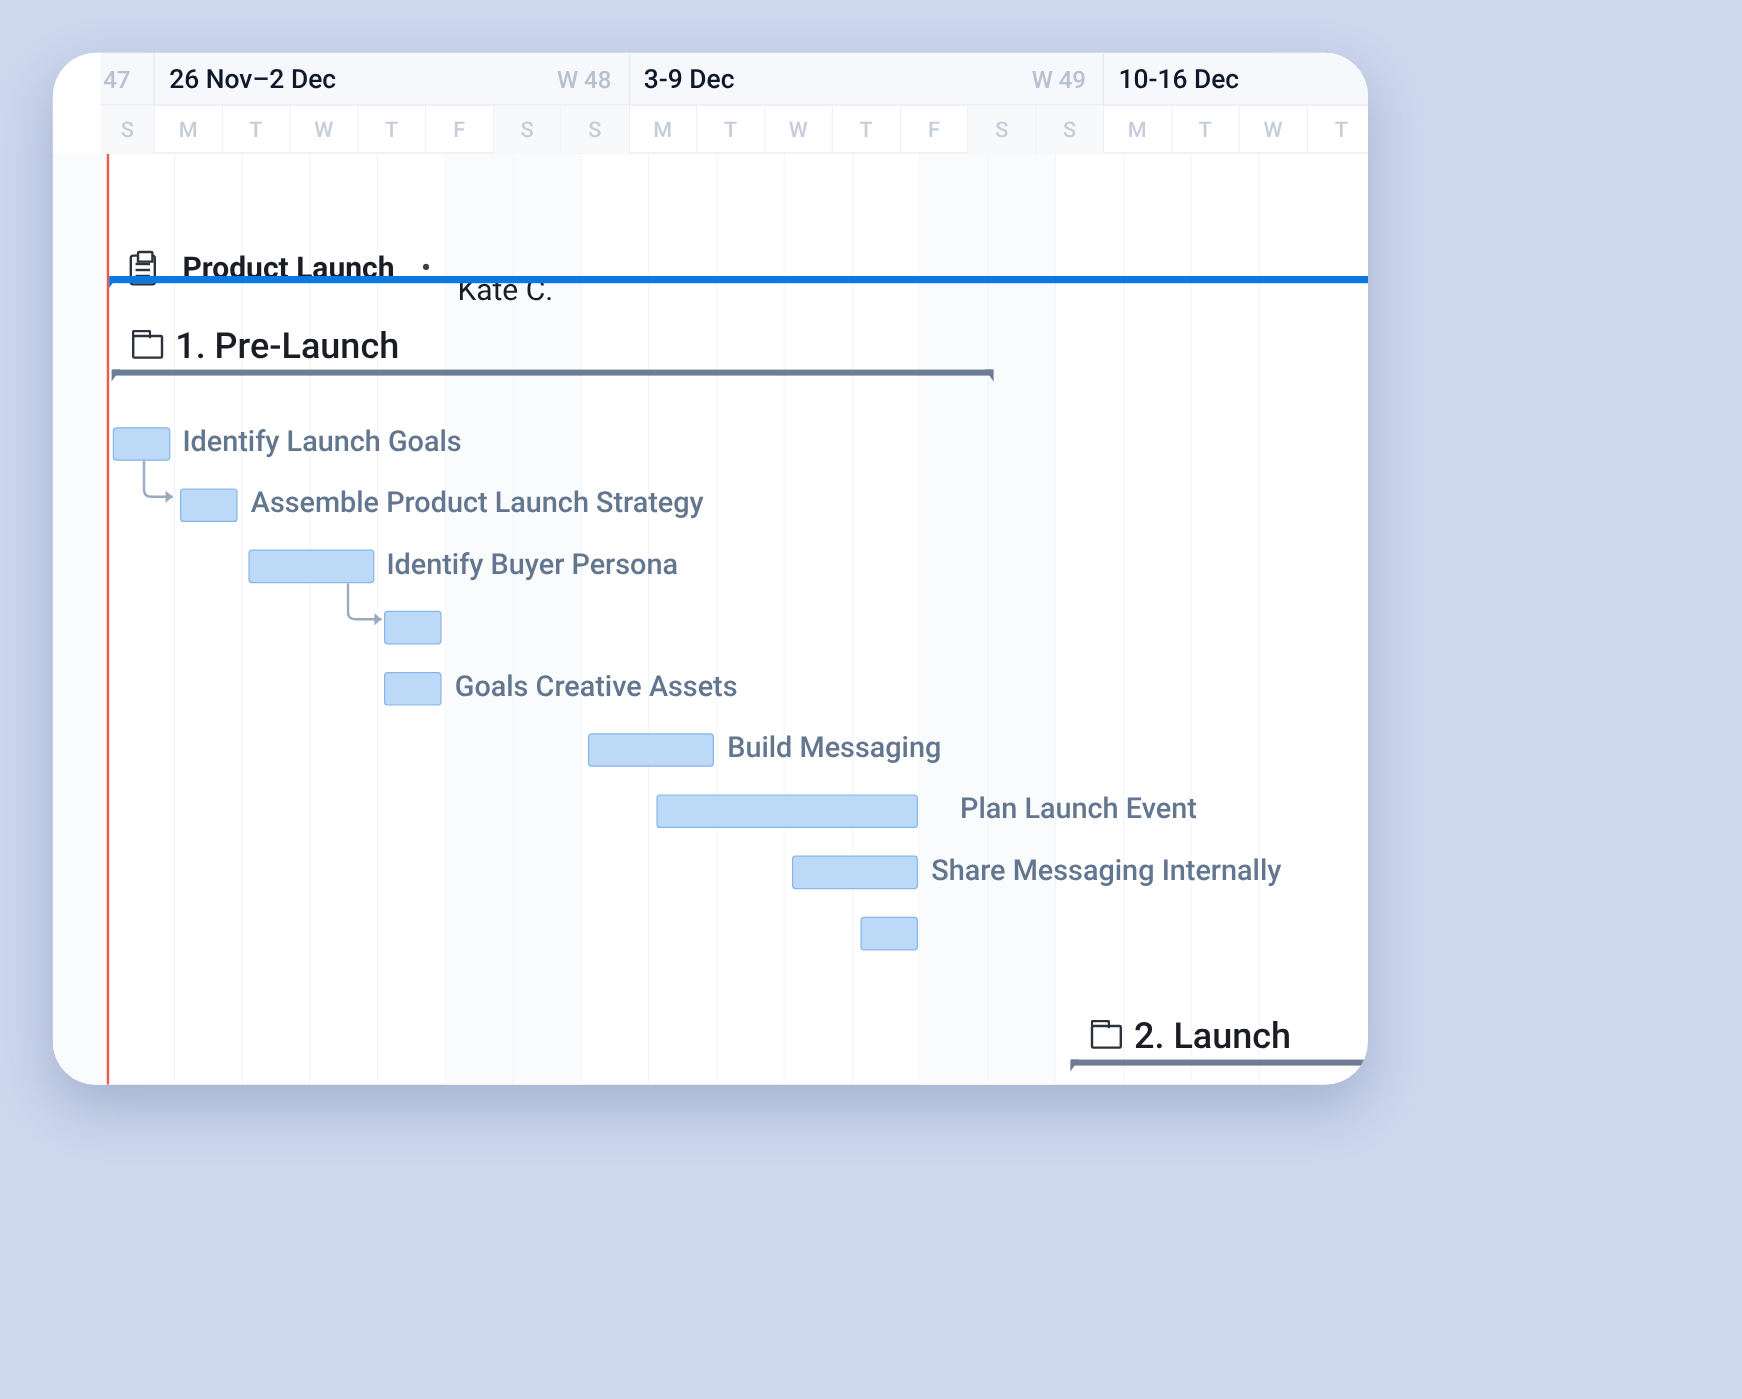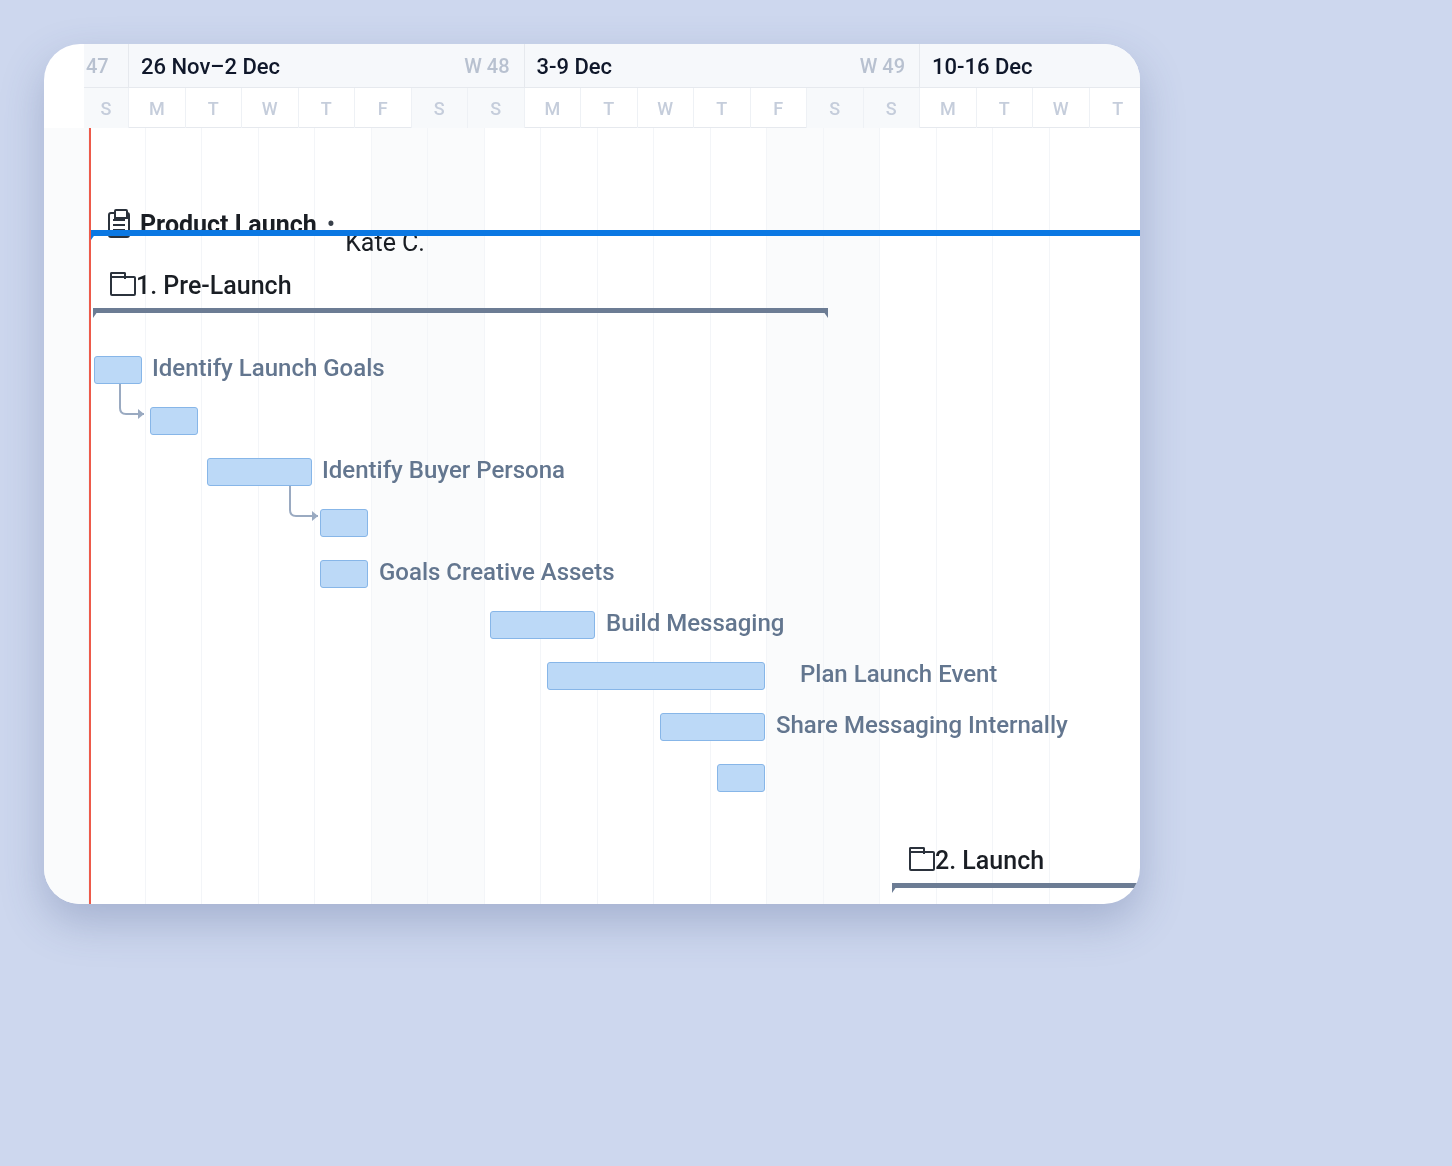--- a/index.html
+++ b/index.html
@@ -108,21 +108,21 @@
     left: 0;
     right: 0;
     height: 44px;
   }
   .project-title-row { top: 64px; height: 40px; }
   .project-title {
     position: absolute;
     left: 64px;
     display: flex;
     align-items: center;
-    gap: 10px;
+    gap: 22px;
     font-size: 25px;
     color: #1a1e24;
     font-weight: 700;
   }
   .project-title .sep { font-weight: 400; color: #39404b; }
   .project-title .owner { font-weight: 400; color: #1a1e24; margin-top: 36px; }
   .clipboard-icon {
     width: 22px; height: 26px;
     border: 2px solid #2b323c;
     border-radius: 3px;
@@ -156,21 +156,22 @@
     top: -6px;
     width: 0; height: 0;
   }
   .bracket.blue .cap-l { left: -1px; border-left: 7px solid #0b78e3; border-bottom: 10px solid transparent; }
   .bracket.gray .cap-l { left: -1px; border-left: 7px solid #6c7c94; border-bottom: 10px solid transparent; top:-5px;}
   .bracket.gray .cap-r { right: -1px; border-right: 7px solid #6c7c94; border-bottom: 10px solid transparent; top:-5px;}
   .folder-row {
     position: absolute;
     display: flex;
     align-items: center;
-    font-size: 25px;
+    gap: 10px;
+    font-size: 30px;
     color: #1a1e24;
     font-weight: 500;
   }
   .folder-icon {
     width: 26px; height: 20px;
     border: 2px solid #2b323c;
     border-radius: 2px;
     position: relative;
   }
   .folder-icon::before {
@@ -297,20 +298,21 @@
 
       <div class="task-bar" style="top:228px; left:50px; width:48px;"></div>
       <div class="task-label" style="top:226px; left:108px;">Identify Launch Goals</div>
 
       <svg class="dep-line" style="top:256px; left:70px;" width="40" height="36">
         <path d="M6 0 L6 24 Q6 30 12 30 L30 30" fill="none" stroke="#9aaac1" stroke-width="2"></path>
         <path d="M30 30 L24 25 L24 35 Z" fill="#9aaac1"></path>
       </svg>
 
       <div class="task-bar" style="top:279px; left:106px; width:48px;"></div>
+      <div class="task-label" style="top:277px; left:165px;">Assemble Product Launch Strategy</div>
 
       <div class="task-bar" style="top:330px; left:163px; width:105px;"></div>
       <div class="task-label" style="top:328px; left:278px;">Identify Buyer Persona</div>
 
       <svg class="dep-line" style="top:358px; left:240px;" width="45" height="36">
         <path d="M6 0 L6 24 Q6 30 12 30 L34 30" fill="none" stroke="#9aaac1" stroke-width="2"></path>
         <path d="M34 30 L28 25 L28 35 Z" fill="#9aaac1"></path>
       </svg>
 
       <div class="task-bar" style="top:381px; left:276px; width:48px;"></div>

